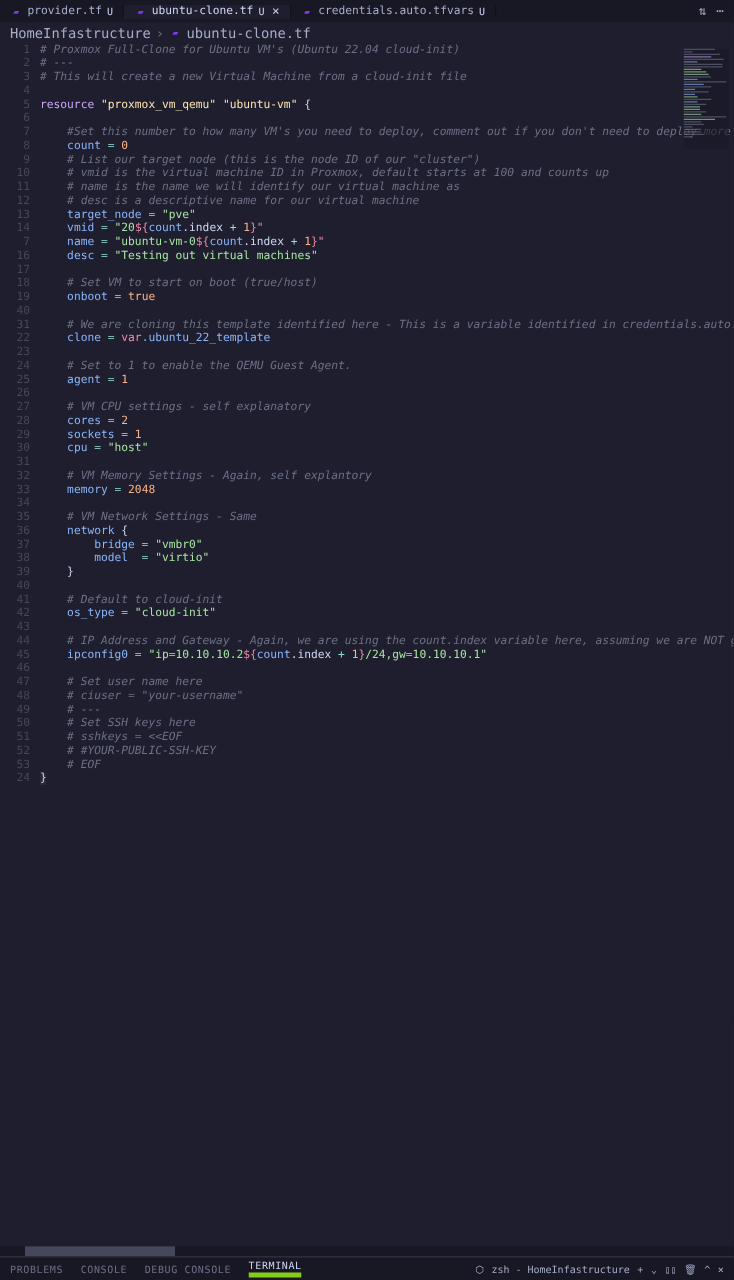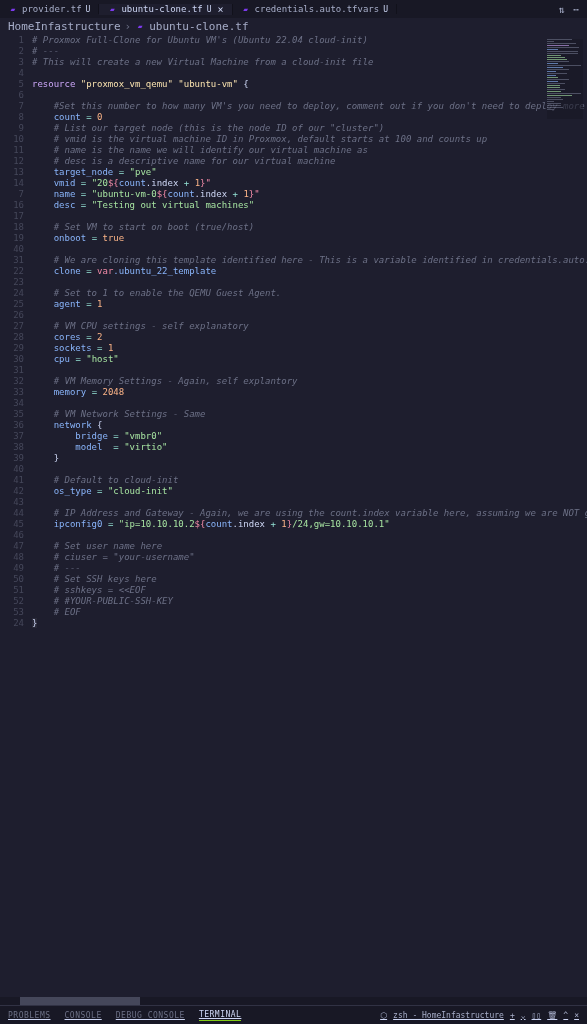--- a/index.html
+++ b/index.html
@@ -124,32 +124,31 @@
 }
 .scrollbar-thumb {
   height: 8px;
   width: 120px;
   background: #45475a;
   margin-left: 20px;
 }
 .bottom-panel {
   background: #181825;
   border-top: 1px solid #313244;
-  text-decoration: underline;
 }
 .panel-tabs {
   display: flex;
   align-items: center;
   font-size: 8px;
   height: 18px;
   padding: 0 8px;
   gap: 14px;
 }
 .panel-tab { color: #6c7086; cursor: pointer; letter-spacing: 0.5px; }
-.panel-tab.active { color: #cdd6f4; border-bottom: 1px solid #84cc16; padding-bottom:1px;}
+.panel-tab.active { color: #cdd6f4; border-bottom: 4px solid #84cc16; padding-bottom:1px;}
 .panel-right {
   margin-left: auto;
   display: flex;
   align-items: center;
   gap: 6px;
   color: #a6adc8;
   font-size: 8px;
 }
 .panel-right span { cursor: pointer; }
 .cursor-bracket { background: rgba(255,255,255,0.05); }

